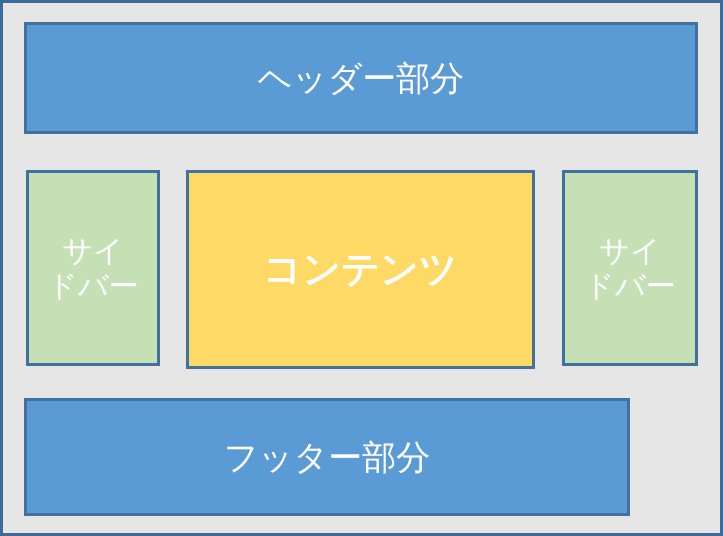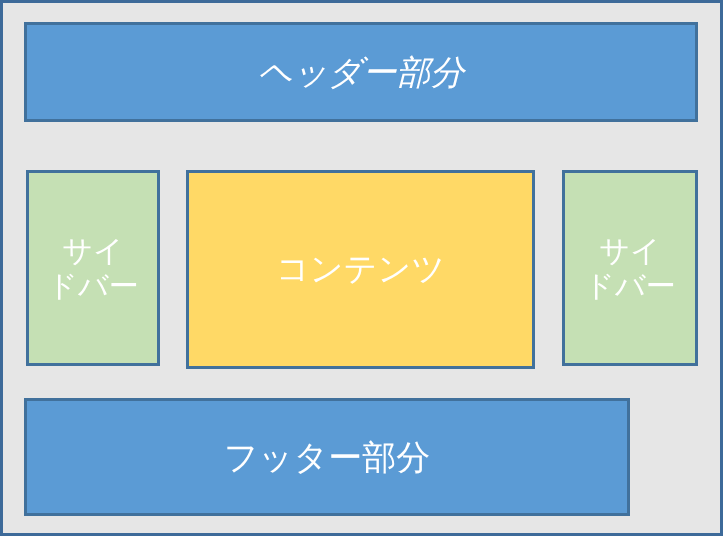--- a/index.html
+++ b/index.html
@@ -33,46 +33,46 @@
     border-width: 3px;
     line-height: 1.18;
     user-select: none;
   }
 
   
   .header-block {
     left: 21px;
     top: 19px;
     width: 674px;
-    height: 100px;
+    height: 112px;
     background: #5B9BD5;
     border-color: #41719C;
     font-size: 34px;
-    font-style: italic;
   }
 
   
   .sidebar-left-block {
     left: 23px;
     top: 167px;
     width: 134px;
     height: 196px;
     background: #C5E0B4;
     border-color: #41719C;
     font-size: 30px;
   }
 
   .content-block {
     left: 183px;
     top: 167px;
     width: 349px;
     height: 199px;
     background: #FFD966;
     border-color: #41719C;
-    font-size: 33px;
+    font-size: 38px;
+    font-weight: bold;
   }
 
   .sidebar-right-block {
     left: 559px;
     top: 167px;
     width: 136px;
     height: 196px;
     background: #C5E0B4;
     border-color: #41719C;
     font-size: 30px;

